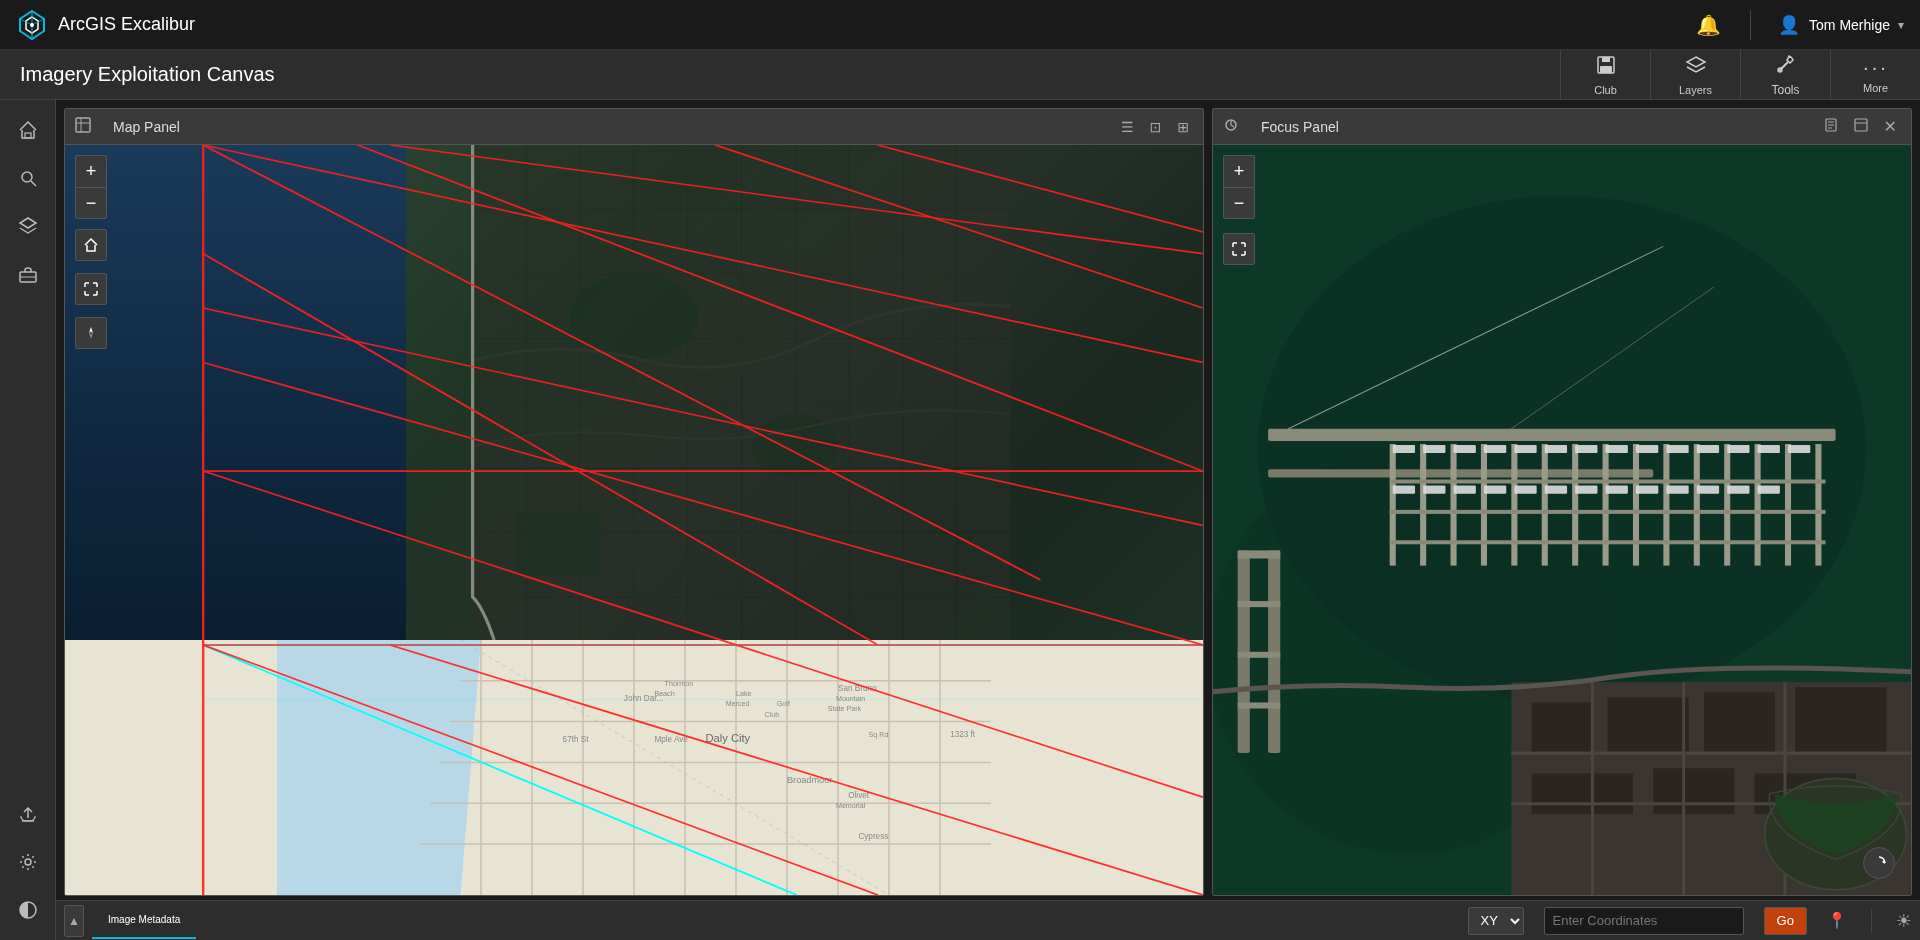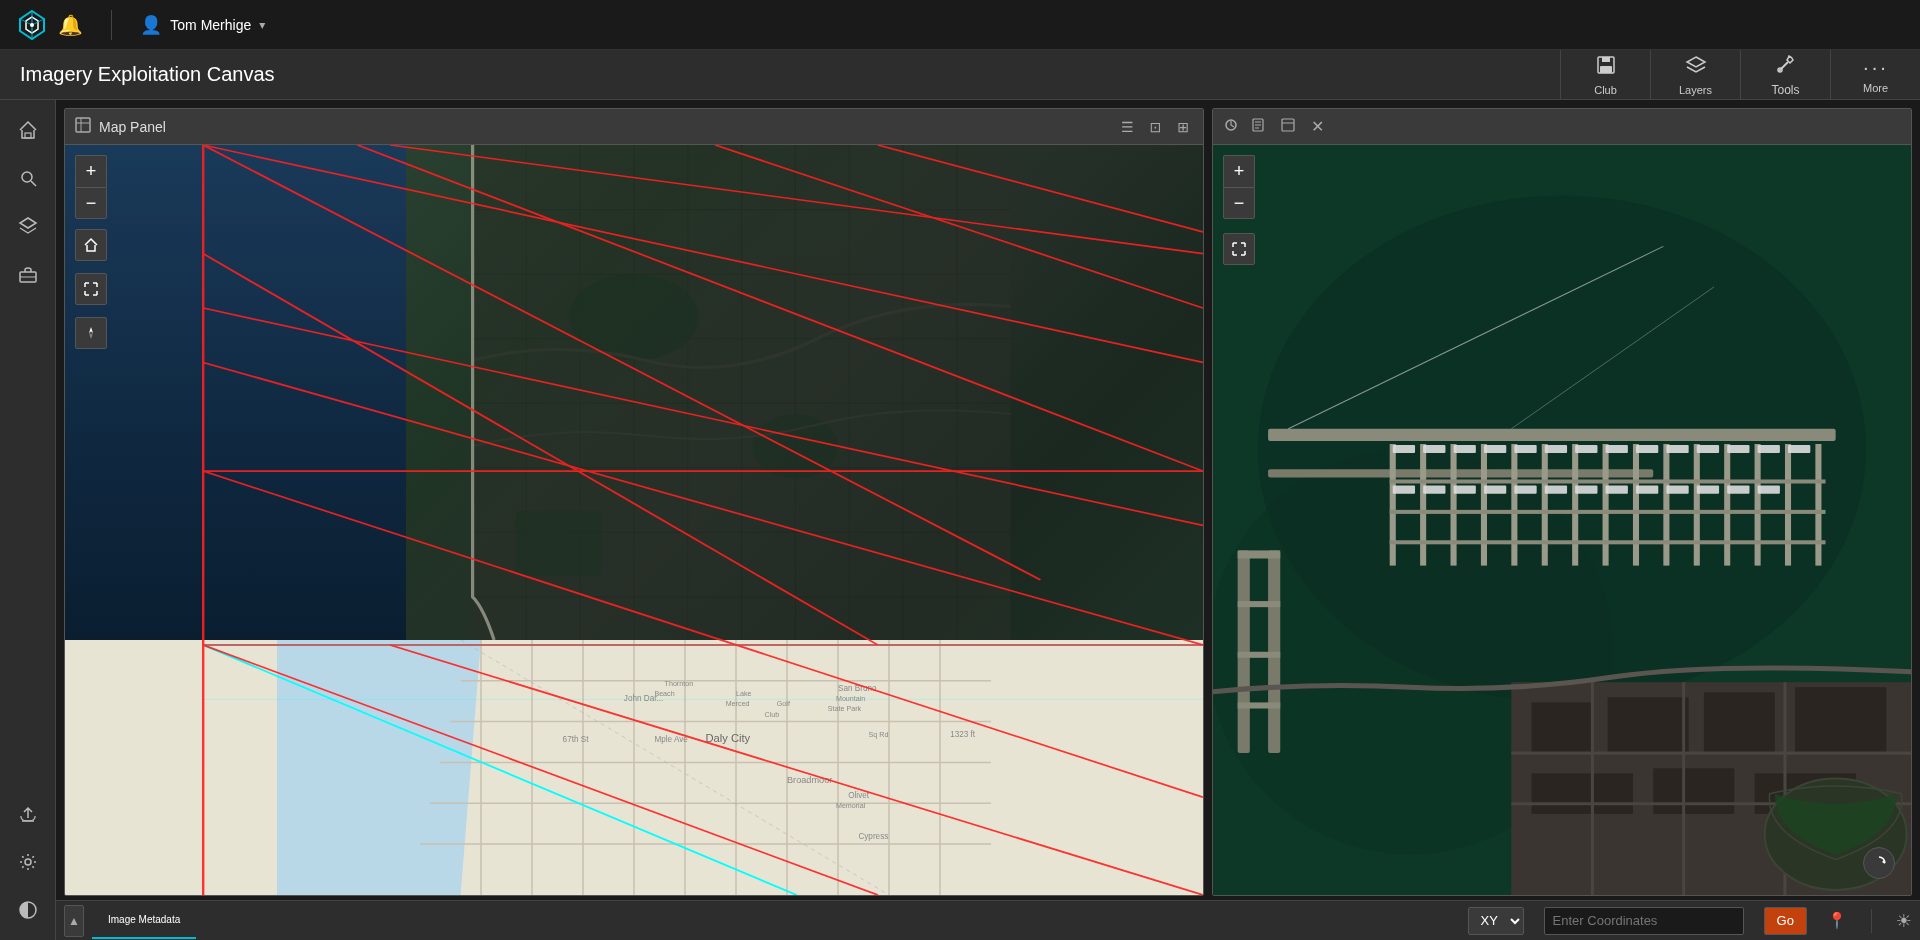--- a/index.html
+++ b/index.html
@@ -91,21 +91,21 @@
       margin: 8px 4px 4px 8px;
       border-radius: 2px;
       overflow: hidden;
     }
     .panel-header {
       height: 36px;
       background: #3a3a3a;
       display: flex;
       align-items: center;
       padding: 0 10px;
-      gap: 8px;
+      gap: 22px;
       border-bottom: 1px solid #555;
       flex-shrink: 0;
     }
     .panel-title { font-size: 14px; color: #ddd; flex: 1; }
     .panel-controls { display: flex; gap: 8px; align-items: center; }
     .panel-ctrl-btn { font-size: 14px; color: #aaa; cursor: pointer; padding: 2px 4px; }
 
     .panel-body { flex: 1; position: relative; overflow: hidden; }
 
     
@@ -277,20 +277,21 @@
     <span></span><span></span><span></span>
   </div>
   <svg id="app-logo" viewBox="0 0 32 32" fill="none" xmlns="http://www.w3.org/2000/svg">
     <polygon points="16,2 28,10 28,22 16,30 4,22 4,10" fill="none" stroke="#00bcd4" stroke-width="2"></polygon>
     <polygon points="16,8 22,12 22,20 16,24 10,20 10,12" fill="none" stroke="#fff" stroke-width="1.5"></polygon>
     <line x1="16" y1="2" x2="16" y2="30" stroke="#00bcd4" stroke-width="1"></line>
     <line x1="16" y1="16" x2="28" y2="10" stroke="#00bcd4" stroke-width="0.8"></line>
     <line x1="16" y1="16" x2="4" y2="10" stroke="#00bcd4" stroke-width="0.8"></line>
     <circle cx="16" cy="16" r="2" fill="#fff"></circle>
   </svg>
+  <span id="app-title-label" style="font-size:18px;font-weight:300;flex:1;">ArcGIS Excalibur</span>
   <div id="header-right">
     <span style="font-size:20px;color:#ccc;cursor:pointer;">🔔</span>
     <div style="width:1px;height:30px;background:#444;margin:0 8px;"></div>
     <div style="display:flex;align-items:center;gap:8px;cursor:pointer;">
       <span style="font-size:18px;color:#ccc;">👤</span>
       <span style="font-size:14px;">Tom Merhige</span>
       <span style="font-size:12px;color:#aaa;">▾</span>
     </div>
   </div>
 </div>
@@ -552,20 +553,21 @@
       </div>
 
       <div id="focus-panel">
         <div class="panel-header">
           <span style="font-size:14px;color:#aaa;">
             <svg width="16" height="16" viewBox="0 0 16 16" fill="none">
               <circle cx="8" cy="8" r="5" stroke="#aaa" stroke-width="1.5" fill="none"></circle>
               <path d="M8 4V8L11 10" stroke="#aaa" stroke-width="1.2" fill="none"></path>
             </svg>
           </span>
+          <span class="panel-title">Focus Panel</span>
           <div class="focus-panel-header-controls panel-controls">
             <span class="panel-ctrl-btn">
               <svg width="14" height="14" viewBox="0 0 14 14" fill="none">
                 <rect x="2" y="1" width="10" height="12" rx="1" stroke="#aaa" stroke-width="1.2" fill="none"></rect>
                 <line x1="4" y1="4" x2="10" y2="4" stroke="#aaa" stroke-width="1"></line>
                 <line x1="4" y1="7" x2="10" y2="7" stroke="#aaa" stroke-width="1"></line>
                 <line x1="4" y1="10" x2="8" y2="10" stroke="#aaa" stroke-width="1"></line>
               </svg>
             </span>
             <span class="panel-ctrl-btn">

